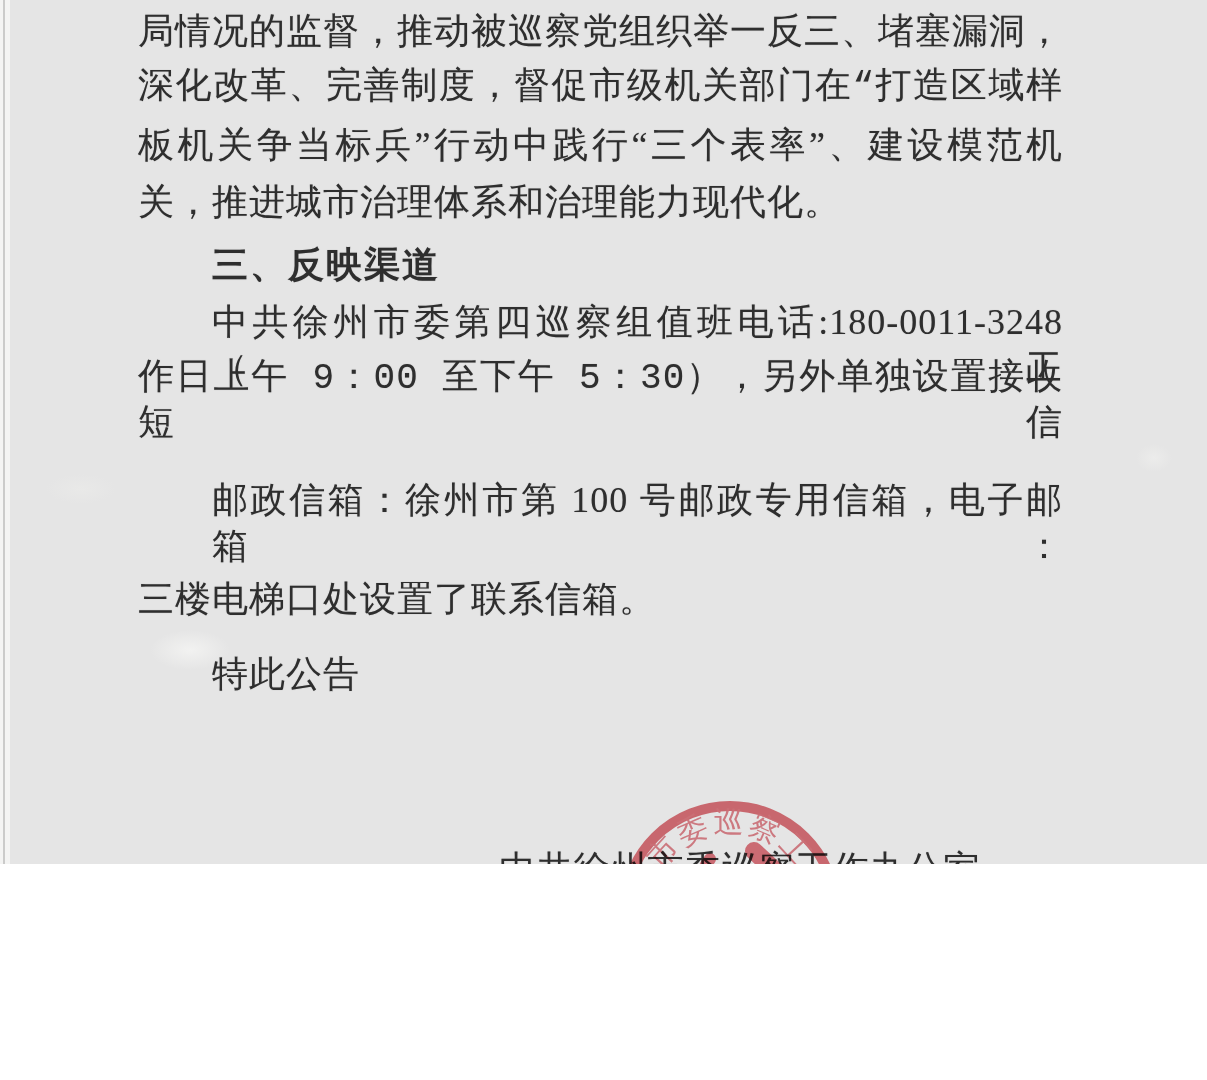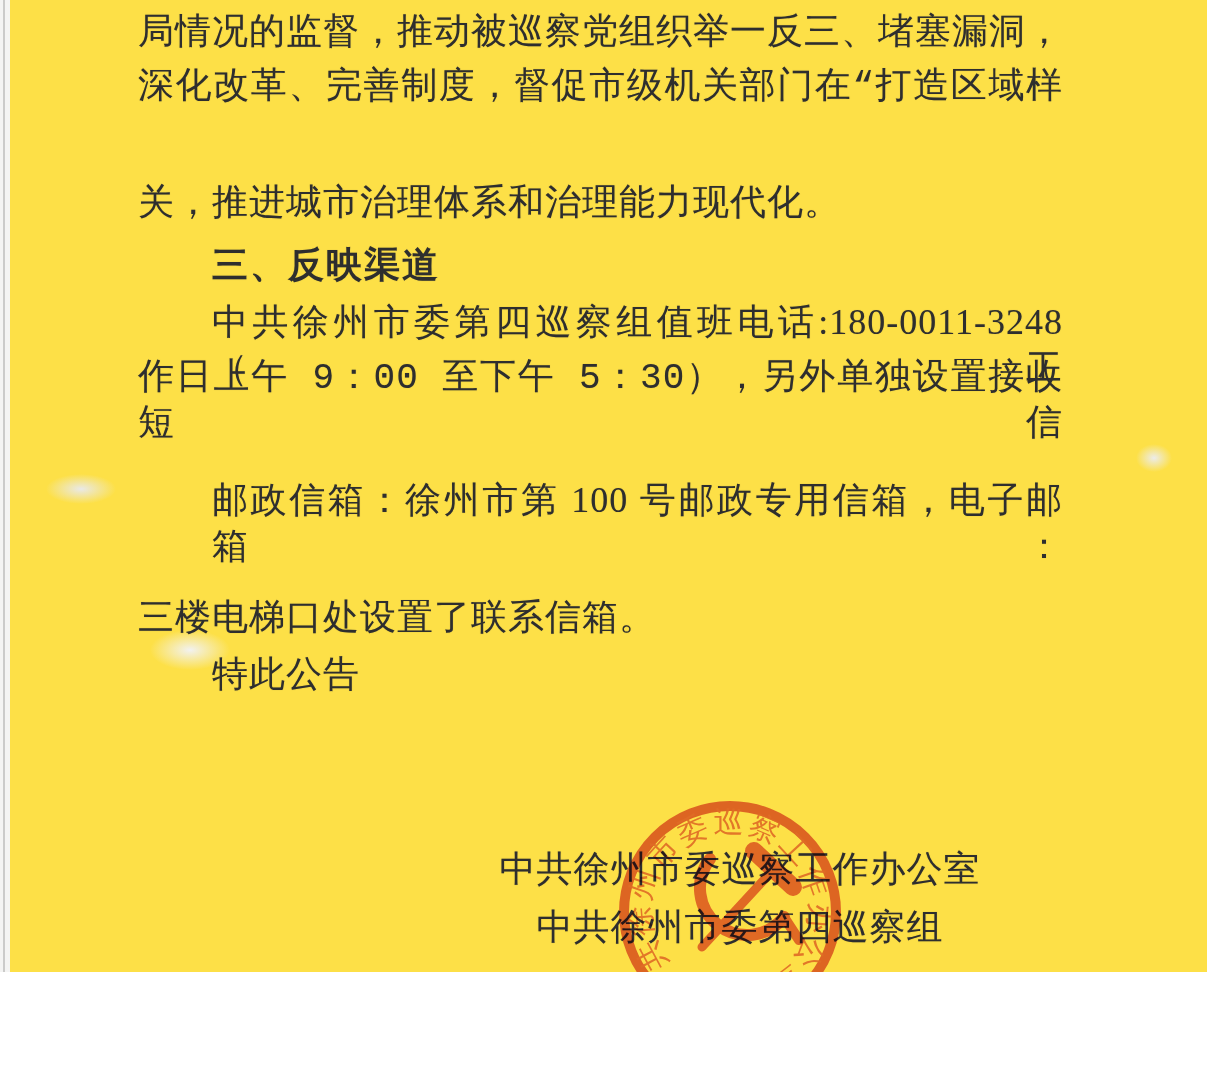--- a/index.html
+++ b/index.html
@@ -1,19 +1,19 @@
 <!DOCTYPE html>
 <html><head>
 <meta charset="utf-8">
 <style>
   html,body{margin:0;padding:0;}
   .page{
     position:relative;
-    width:1207px;height:972px;
-    background:#fde047;
+    width:1207px;height:864px;
+    background:#e5e5e5;
     overflow:hidden;
     font-family:"Liberation Serif","DejaVu Serif",serif;
     color:#2e2e2e;
   }
   
   .edge-strip{position:absolute;left:0;top:0;width:10px;height:1080px;background:#f4f4f3;}
   .edge-line{position:absolute;left:3px;top:0;width:2px;height:1080px;background:#b5b5b3;opacity:.65;}
   .blob{position:absolute;border-radius:50%;pointer-events:none;}
   .blob1{left:46px;top:474px;width:70px;height:30px;background:radial-gradient(closest-side,#e9e9e8,rgba(233,233,232,0));}
   .blob2{left:50px;top:1030px;width:46px;height:26px;background:radial-gradient(closest-side,#ebebea,rgba(235,235,234,0));}
@@ -58,26 +58,27 @@
   <div class="edge-strip"></div>
   <div class="edge-line"></div>
   <div class="blob blob1"></div>
   <div class="blob blob2"></div>
   <div class="blob blob3"></div>
   <div class="blob blob4"></div>
 
   <div class="doc">
       <div class="line body just" style="top: 8px;">局情况的监督，推动被巡察党组织举一反三、堵塞漏洞，</div>
       <div class="line body just" style="top: 65px; font-family: Liberation Mono, monospace;">深化改革、完善制度，督促市级机关部门在“打造区域样</div>
+      <div class="line body just" style="top: 122px;">板机关争当标兵”行动中践行“三个表率”、建设模范机</div>
       <div class="line heading ind" style="top: 242px;">三、反映渠道</div>
       <div class="line body" style="top: 179px;">关，推进城市治理体系和治理能力现代化。</div>
       <div class="line body just ind" style="top: 299px;">中共徐州市委第四巡察组值班电话:180-0011-3248（工</div>
       <div class="line body just" style="top: 356px; font-family: Liberation Mono, monospace;">作日上午 9：00 至下午 5：30），另外单独设置接收短信</div>
       <div class="line body just ind" style="top: 477px;">邮政信箱：徐州市第 100 号邮政专用信箱，电子邮箱：</div>
-      <div class="line body" style="top: 594px;">三楼电梯口处设置了联系信箱。</div>
+      <div class="line body" style="top: 576px;">三楼电梯口处设置了联系信箱。</div>
       <div class="line body ind" style="top: 651px;">特此公告</div>
     </div>
 
   <div class="signature">
     <div class="sig-line">中共徐州市委巡察工作办公室</div>
     <div class="sig-line">中共徐州市委第四巡察组</div>
   </div>
 
   <svg class="seal" viewBox="0 0 228 228" xmlns="http://www.w3.org/2000/svg">
     <defs>

